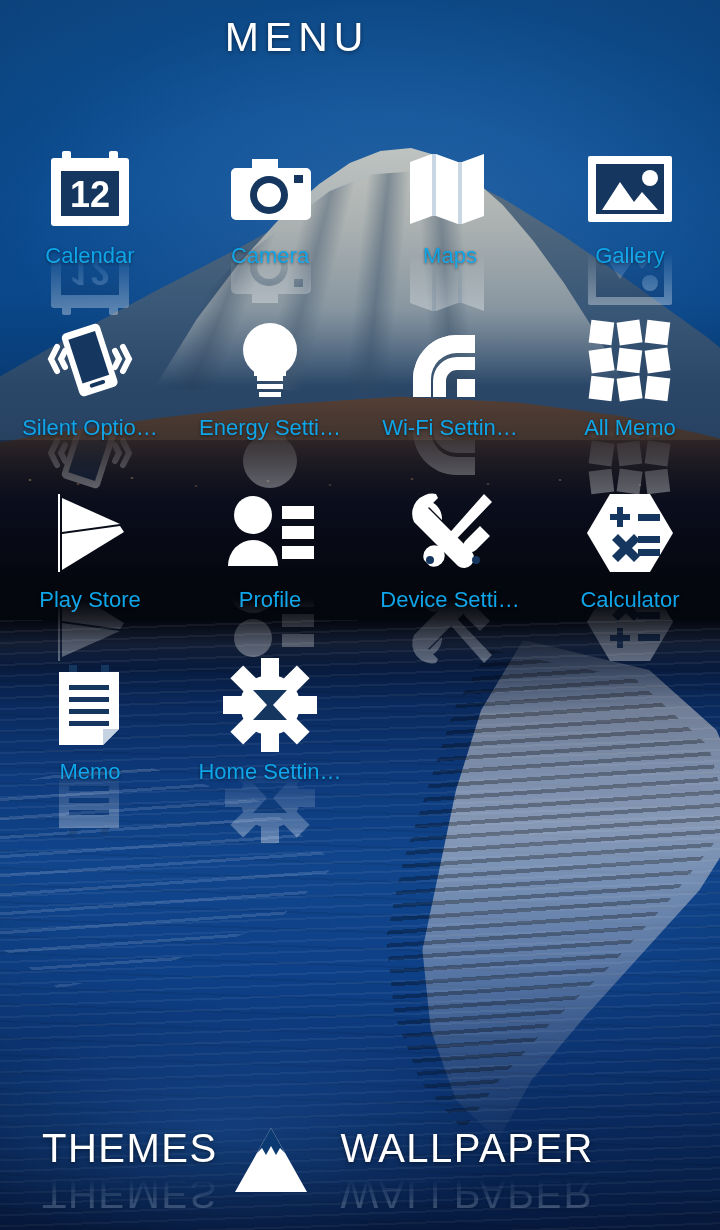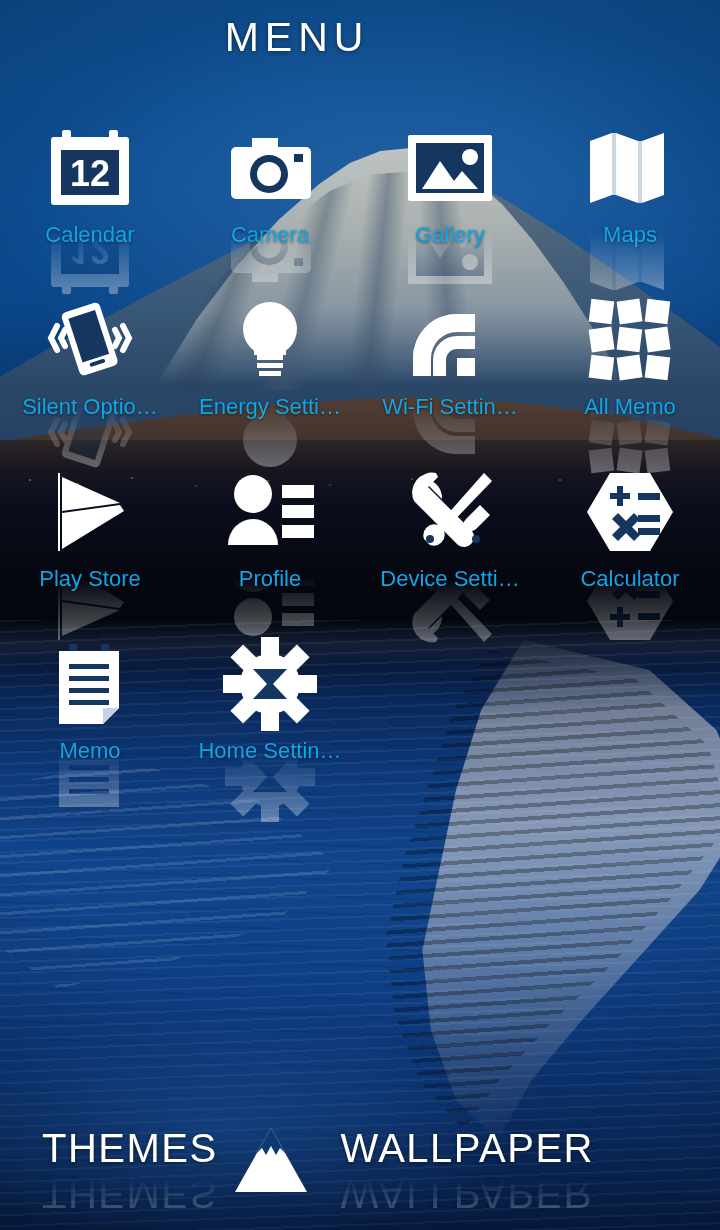--- a/index.html
+++ b/index.html
@@ -129,21 +129,21 @@
   .grid {
     position:absolute; top:118px; left:0; width:720px;
     display:grid;
     grid-template-columns:repeat(4,1fr);
     grid-auto-rows:172px;
   }
 
   .app {
     position:relative;
     display:flex; flex-direction:column;
-    align-items:center; justify-content:flex-start;
+    align-items:center; justify-content:center;
     cursor:pointer;
   }
   .icon-wrap {
     position:relative;
     width:96px; height:96px;
     display:flex; align-items:center; justify-content:center;
     margin-top:2px;
   }
   .icon-wrap svg { display:block; overflow:visible; }
   .icon-main { position:relative; z-index:2; }
@@ -259,60 +259,60 @@
       <circle cx="43" cy="42" r="12" fill="#fff"></circle>
       <rect x="68" y="22" width="9" height="8" fill="#15365f"></rect>
     </svg>
           </div>
         </div>
         <div class="app-label">Camera</div>
       </div>
       <div class="app">
         <div class="icon-wrap">
           <div class="icon-main">
-            <svg width="88" height="70" viewBox="0 0 88 70">
-      <rect x="2" y="2" width="84" height="66" rx="2" fill="#fff"></rect>
-      <rect x="10" y="10" width="68" height="50" fill="#15365f"></rect>
-      <circle cx="64" cy="24" r="8" fill="#fff"></circle>
-      <path d="M16 56 L34 28 L48 48 L56 38 L72 56 Z" fill="#fff"></path>
-    </svg>
-          </div>
-          <div class="icon-refl">
-            <svg width="88" height="70" viewBox="0 0 88 70">
-      <rect x="2" y="2" width="84" height="66" rx="2" fill="#fff"></rect>
-      <rect x="10" y="10" width="68" height="50" fill="#15365f"></rect>
-      <circle cx="64" cy="24" r="8" fill="#fff"></circle>
-      <path d="M16 56 L34 28 L48 48 L56 38 L72 56 Z" fill="#fff"></path>
-    </svg>
-          </div>
-        </div>
-        <div class="app-label">Gallery</div>
-      </div>
-      <div class="app">
-        <div class="icon-wrap">
-          <div class="icon-main">
             <svg width="88" height="78" viewBox="0 0 88 78">
       <path d="M4 12 L26 4 L26 66 L4 74 Z" fill="#fff"></path>
       <path d="M30 4 L52 12 L52 74 L30 66 Z" fill="#fff"></path>
       <path d="M56 12 L78 4 L78 66 L56 74 Z" fill="#fff"></path>
       <path d="M26 4 L26 66 L30 66 L30 4 Z" fill="#c9d6e4"></path>
       <path d="M52 12 L52 74 L56 74 L56 12 Z" fill="#c9d6e4"></path>
     </svg>
           </div>
           <div class="icon-refl">
             <svg width="88" height="78" viewBox="0 0 88 78">
       <path d="M4 12 L26 4 L26 66 L4 74 Z" fill="#fff"></path>
       <path d="M30 4 L52 12 L52 74 L30 66 Z" fill="#fff"></path>
       <path d="M56 12 L78 4 L78 66 L56 74 Z" fill="#fff"></path>
       <path d="M26 4 L26 66 L30 66 L30 4 Z" fill="#c9d6e4"></path>
       <path d="M52 12 L52 74 L56 74 L56 12 Z" fill="#c9d6e4"></path>
     </svg>
           </div>
         </div>
         <div class="app-label">Maps</div>
+      </div>
+      <div class="app">
+        <div class="icon-wrap">
+          <div class="icon-main">
+            <svg width="88" height="70" viewBox="0 0 88 70">
+      <rect x="2" y="2" width="84" height="66" rx="2" fill="#fff"></rect>
+      <rect x="10" y="10" width="68" height="50" fill="#15365f"></rect>
+      <circle cx="64" cy="24" r="8" fill="#fff"></circle>
+      <path d="M16 56 L34 28 L48 48 L56 38 L72 56 Z" fill="#fff"></path>
+    </svg>
+          </div>
+          <div class="icon-refl">
+            <svg width="88" height="70" viewBox="0 0 88 70">
+      <rect x="2" y="2" width="84" height="66" rx="2" fill="#fff"></rect>
+      <rect x="10" y="10" width="68" height="50" fill="#15365f"></rect>
+      <circle cx="64" cy="24" r="8" fill="#fff"></circle>
+      <path d="M16 56 L34 28 L48 48 L56 38 L72 56 Z" fill="#fff"></path>
+    </svg>
+          </div>
+        </div>
+        <div class="app-label">Gallery</div>
       </div>
       <div class="app">
         <div class="icon-wrap">
           <div class="icon-main">
             <svg width="92" height="84" viewBox="0 0 92 84">
       <g transform="rotate(-18 46 42)">
         <rect x="26" y="8" width="40" height="66" rx="5" fill="#fff"></rect>
         <rect x="32" y="15" width="28" height="46" fill="#15365f"></rect>
         <rect x="38" y="64" width="16" height="4" rx="2" fill="#15365f"></rect>
       </g>

